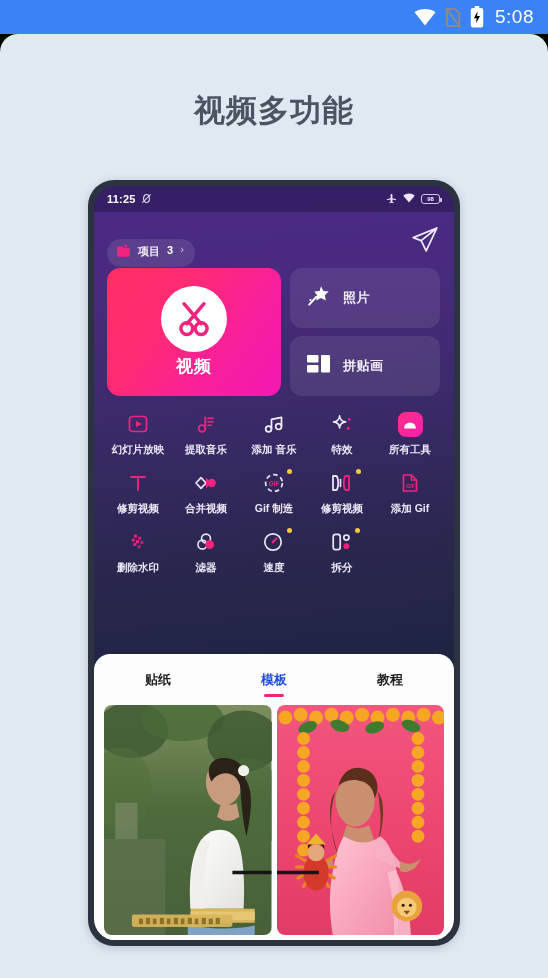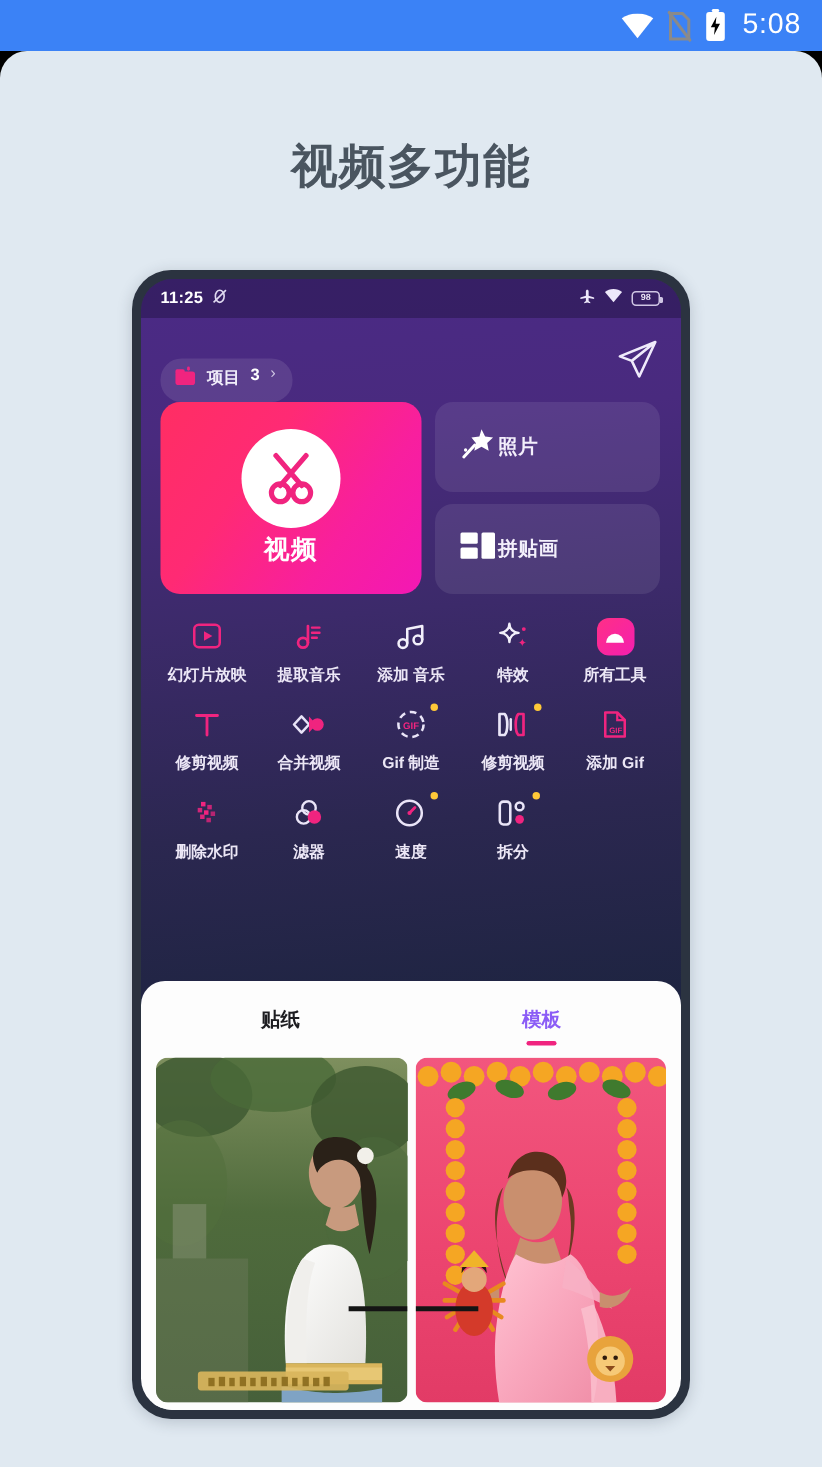--- a/index.html
+++ b/index.html
@@ -121,21 +121,21 @@
     display: flex; align-items: center; justify-content: center;
   }
   .video-label { color: #fff; font-size: 17px; font-weight: bold; letter-spacing: 1px; }
 
   .side-cards { display: flex; flex-direction: column; gap: 8px; flex: 1; }
   .side-card {
     flex: 1;
     background: rgba(255,255,255,0.085);
     border-radius: 12px;
     display: flex; align-items: center;
-    padding-left: 16px;
+    gap: 11px; padding-left: 16px;
   }
   .side-card .lbl { color: #f3effb; font-size: 13px; font-weight: bold; letter-spacing: .5px; }
 
   
   .tools {
     flex: 1 1 auto;
     padding: 16px 10px 0 10px;
     display: flex; flex-direction: column; gap: 14px;
   }
   .tool-row { display: flex; }
@@ -171,21 +171,21 @@
   }
   .tabs {
     display: flex; padding: 10px 6px 0 6px;
   }
   .tab {
     flex: 1; text-align: center;
     font-size: 13px; font-weight: bold;
     color: #1d1d21; padding-bottom: 8px;
     position: relative;
   }
-  .tab.active { color: #8b5cf6; }
+  .tab.active { color: #1d4ed8; }
   .tab.active::after {
     content: ""; position: absolute;
     left: 50%; transform: translateX(-50%);
     bottom: 0; width: 20px; height: 3px;
     border-radius: 2px; background: #f0247f;
   }
 
   .thumbs {
     display: flex; gap: 5px;
     padding: 8px 10px 0 10px;
@@ -480,20 +480,23 @@
 
       <div class="sheet">
         <div class="grabber"></div>
 
         <div class="tabs">
           <div class="tab">
             <span>贴纸</span>
           </div>
           <div class="tab active">
             <span>模板</span>
+          </div>
+          <div class="tab">
+            <span>教程</span>
           </div>
         </div>
 
         <div class="thumbs">
           <div class="thumb">
             <svg viewBox="0 0 120 165" preserveAspectRatio="xMidYMid slice">
               <defs>
                 <linearGradient id="gbg" x1="0" y1="0" x2="0" y2="1">
                   <stop offset="0%" stop-color="#7e8f5e"></stop>
                     <stop offset="45%" stop-color="#4f6b3c"></stop>

